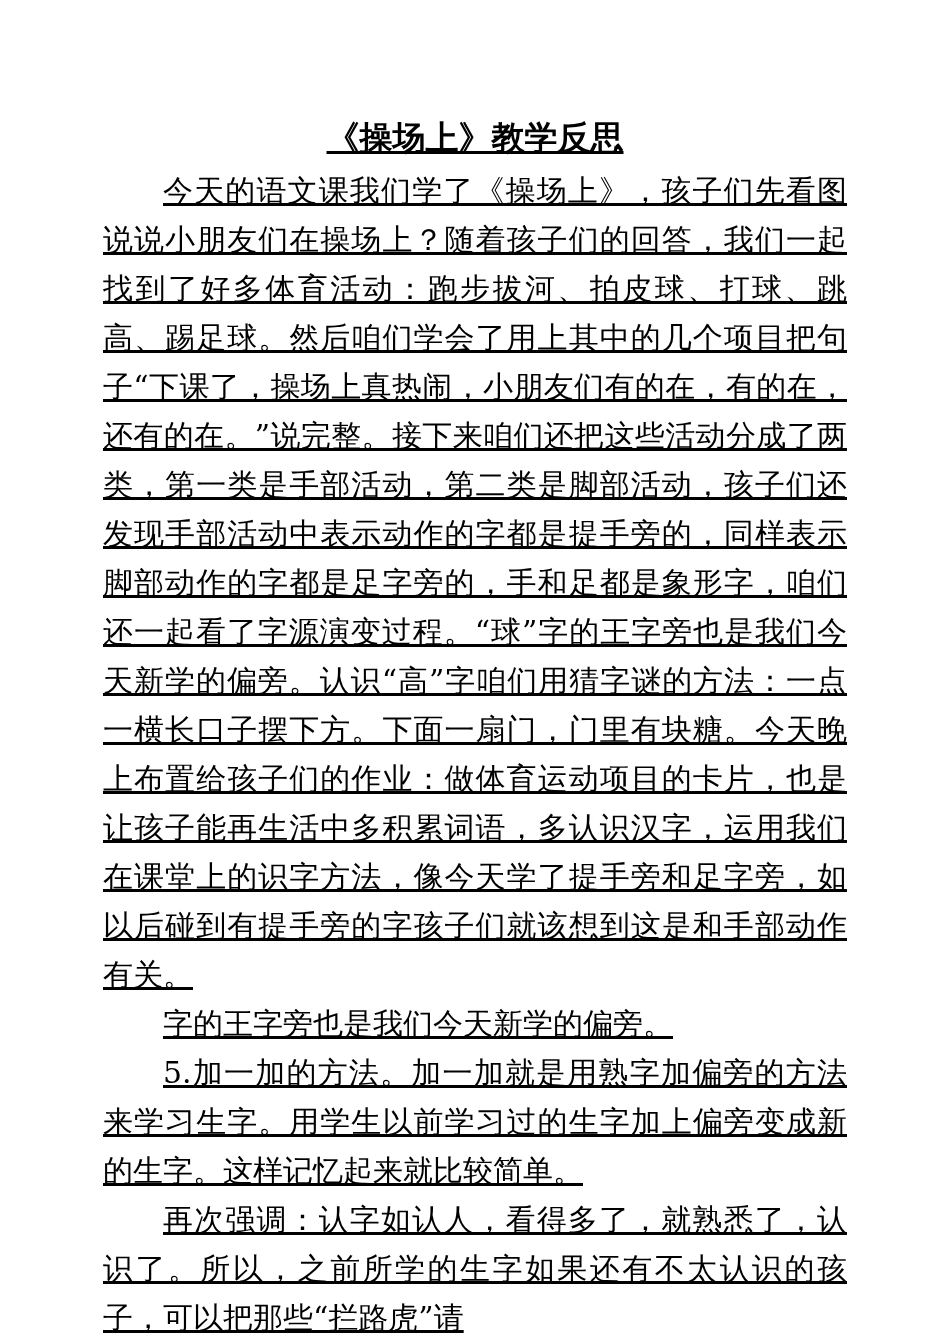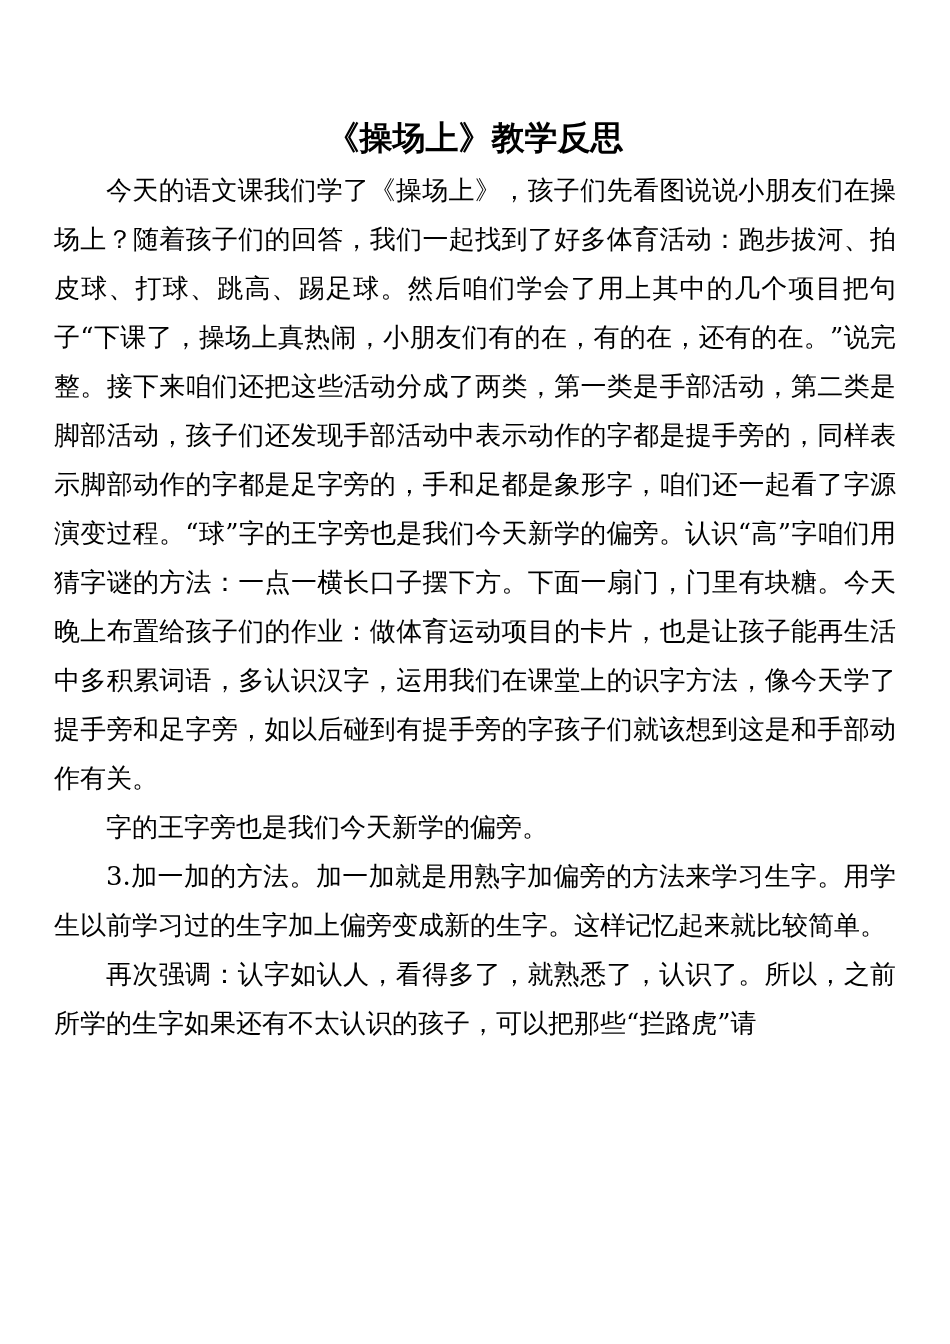--- a/index.html
+++ b/index.html
@@ -11,52 +11,53 @@
     position: relative;
     width: 950px;
     height: 1344px;
     margin: 0 auto;
     background: #ffffff;
     color: #000000;
     overflow: hidden;
     box-sizing: border-box;
   }
   .content {
-    padding: 0 54px;
+    padding: 0 103px;
     box-sizing: border-box;
+    text-decoration: underline;
   }
   .doc-title {
     margin: 116px 0 6px 0;
     text-align: center;
     font-family: "DejaVu Sans", "Liberation Sans", sans-serif;
     font-weight: bold;
     font-size: 33px;
     line-height: 44px;
     color: #000000;
   }
   .doc-body {
     font-family: "DejaVu Serif", "Liberation Serif", serif;
-    font-size: 26px;
+    font-size: 30px;
     line-height: 49px;
     text-align: justify;
     text-justify: inter-ideograph;
     color: #000000;
   }
   .doc-body p.para {
     margin: 0;
     text-indent: 2em;
     word-break: break-all;
   }
 </style>
 </head>
 <body>
 
 <div class="page">
   <div class="content">
     <h1 class="doc-title">《操场上》教学反思</h1>
     <div class="doc-body">
         <p class="para">今天的语文课我们学了《操场上》，孩子们先看图说说小朋友们在操场上？随着孩子们的回答，我们一起找到了好多体育活动：跑步拔河、拍皮球、打球、跳高、踢足球。然后咱们学会了用上其中的几个项目把句子“下课了，操场上真热闹，小朋友们有的在，有的在，还有的在。”说完整。接下来咱们还把这些活动分成了两类，第一类是手部活动，第二类是脚部活动，孩子们还发现手部活动中表示动作的字都是提手旁的，同样表示脚部动作的字都是足字旁的，手和足都是象形字，咱们还一起看了字源演变过程。“球”字的王字旁也是我们今天新学的偏旁。认识“高”字咱们用猜字谜的方法：一点一横长口子摆下方。下面一扇门，门里有块糖。今天晚上布置给孩子们的作业：做体育运动项目的卡片，也是让孩子能再生活中多积累词语，多认识汉字，运用我们在课堂上的识字方法，像今天学了提手旁和足字旁，如以后碰到有提手旁的字孩子们就该想到这是和手部动作有关。</p>
         <p class="para">字的王字旁也是我们今天新学的偏旁。</p>
-        <p class="para">3.加一加的方法。加一加就是用熟字加偏旁的方法来学习生字。用学生以前学习过的生字加上偏旁变成新的生字。这样记忆起来就比较简单。</p>
+        <p class="para">5.加一加的方法。加一加就是用熟字加偏旁的方法来学习生字。用学生以前学习过的生字加上偏旁变成新的生字。这样记忆起来就比较简单。</p>
         <p class="para">再次强调：认字如认人，看得多了，就熟悉了，认识了。所以，之前所学的生字如果还有不太认识的孩子，可以把那些“拦路虎”请</p>
       </div>
   </div>
 </div>
 
 </body></html>

